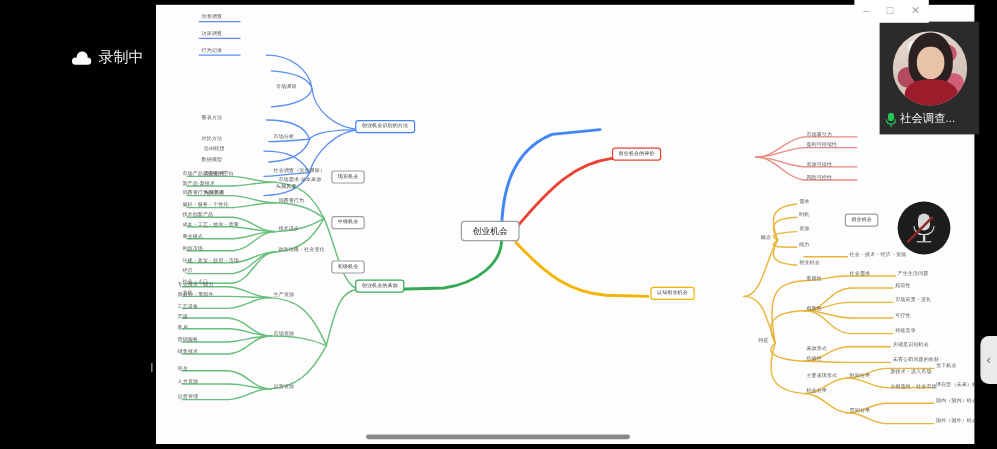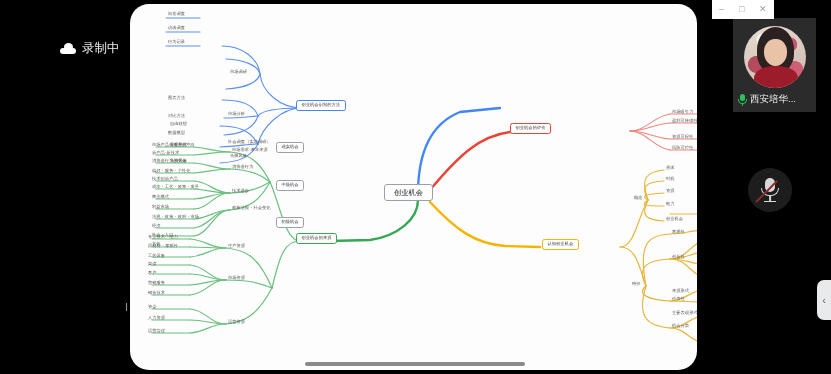--- a/index.html
+++ b/index.html
@@ -4,22 +4,22 @@
 <style>
   * { margin:0; padding:0; box-sizing:border-box; }
   html,body { width:831px; height:374px; overflow:hidden; background:#000; font-family:"Liberation Sans","DejaVu Sans",sans-serif; }
   #app { position:relative; width:831px; height:374px; background:#000; }
 
   
   .blk { position:absolute; background:#000; }
 
   
   #share-canvas {
-    position:absolute; left:130px; top:4px; width:567px; height:366px;
-    background:#fdfdfd; overflow:hidden;border-radius:19px;
+    position:absolute; left:130px; top:4px; width:682px; height:366px;
+    background:#fdfdfd; overflow:hidden;
   }
   #mindmap-svg { position:absolute; left:0; top:0; }
 
   .node-label {
     position:absolute; white-space:nowrap; color:#555;
     font-size:4.2px; line-height:1; letter-spacing:.1px;
     transform-origin:left top;
   }
   .boxed {
     border:0.7px solid #9aa0a6; border-radius:2.5px;
@@ -394,21 +394,21 @@
       <div class="hair"></div>
       <div class="face"></div>
       <div class="dress"></div>
     </div>
     <div id="tile-footer">
       <span id="mic-on-icon">
         <span class="cap"></span>
           <span class="arc"></span>
           <span class="stem"></span>
       </span>
-      <span id="tile-name">西安培华...</span>
+      <span id="tile-name">社会调查...</span>
     </div>
   </div>
 
   <div id="mute-button">
     <span class="body"></span>
     <span class="arc"></span>
     <span class="stem"></span>
     <span class="base"></span>
     <span class="slash"></span>
   </div>

